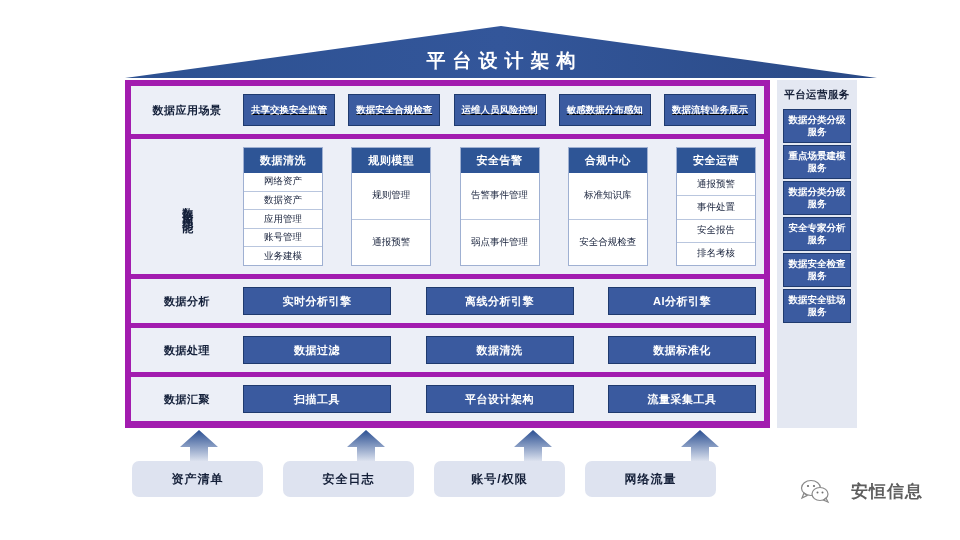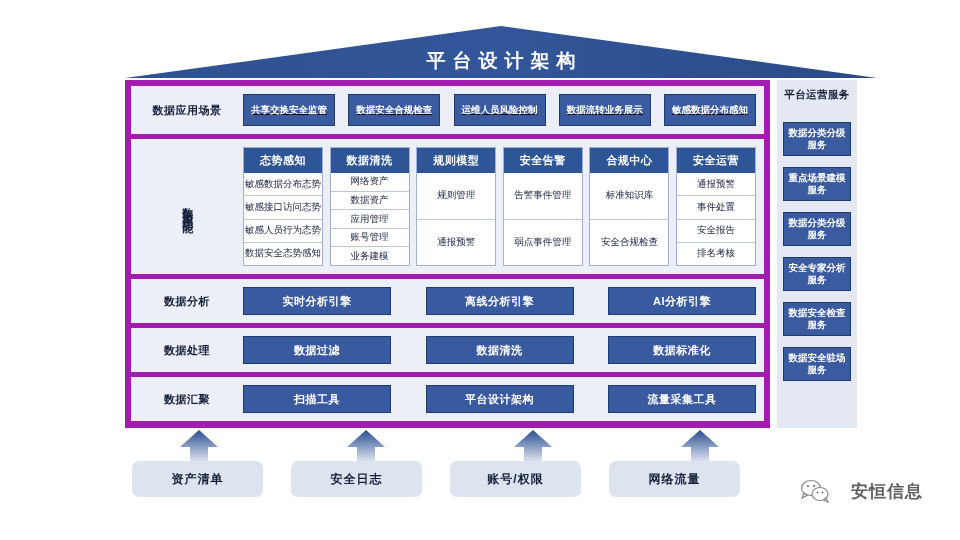--- a/index.html
+++ b/index.html
@@ -30,21 +30,21 @@
     padding: 6px 6px;
   }
   .side-panel {
     position: absolute; left: 777px; top: 80px;
     width: 80px; height: 348px;
     background: #e4e8f2;
     display: flex; flex-direction: column; align-items: center;
     padding-top: 8px;
   }
   .side-title { font-size: 10.5px; font-weight: bold; color: #17213a; letter-spacing: .4px; }
-  .side-list { margin-top: 20px; display: flex; flex-direction: column; gap: 11px; }
+  .side-list { margin-top: 7px; display: flex; flex-direction: column; gap: 2px; }
   .side-box {
     width: 68px; height: 34px;
     background: #3b5ba0; border: 1px solid #1f3a6e;
     color: #ffffff; font-size: 9.5px; font-weight: bold;
     display: flex; flex-direction: column; align-items: center; justify-content: center;
     line-height: 1.25; text-align: center;
   }
 
   
   .band {
@@ -110,21 +110,21 @@
     color: #ffffff; font-size: 11px; font-weight: bold;
     display: flex; align-items: center; justify-content: center;
     letter-spacing: .5px;
   }
 
   
   .arrows { position: absolute; left: 125px; top: 430px; width: 645px; height: 35px; }
   .arrow { position: absolute; top: 0; width: 38px; height: 35px; }
 
   .sources { position: absolute; left: 132px; top: 461px; width: 645px; height: 36px;
-             display: flex; gap: 28px; }
+             display: flex; gap: 20px; }
   .src-box {
     width: 131px; height: 36px;
     background: #dee3f0; border-radius: 7px;
     display: flex; align-items: center; justify-content: center;
     font-size: 12px; font-weight: bold; color: #141f38;
     letter-spacing: 1px;
   }
 
   
   .watermark {
@@ -154,40 +154,31 @@
   </div>
 
   <div class="body-panel">
 
     <div class="band row-scenarios">
       <div class="band-label">数据应用场景</div>
       <div class="scen-wrap">
         <div class="scen-box">共享交换安全监管</div>
         <div class="scen-box">数据安全合规检查</div>
         <div class="scen-box">运维人员风险控制</div>
+        <div class="scen-box">敏感数据分布感知</div>
         <div class="scen-box">数据流转业务展示</div>
-        <div class="scen-box">敏感数据分布感知</div>
       </div>
     </div>
 
     <div class="band row-func">
       <div class="func-label">
         <div class="vlabel">数据应用功能</div>
       </div>
       <div class="func-cols">
 
-        <div class="fcol">
-          <div class="fcol-head">态势感知</div>
-          <div class="fcol-items">
-            <div class="fitem">敏感数据分布态势</div>
-            <div class="fitem">敏感接口访问态势</div>
-            <div class="fitem">敏感人员行为态势</div>
-            <div class="fitem">数据安全态势感知</div>
-          </div>
-        </div>
 
         <div class="fcol">
           <div class="fcol-head">数据清洗</div>
           <div class="fcol-items">
             <div class="fitem">网络资产</div>
             <div class="fitem">数据资产</div>
             <div class="fitem">应用管理</div>
             <div class="fitem">账号管理</div>
             <div class="fitem">业务建模</div>
           </div>

